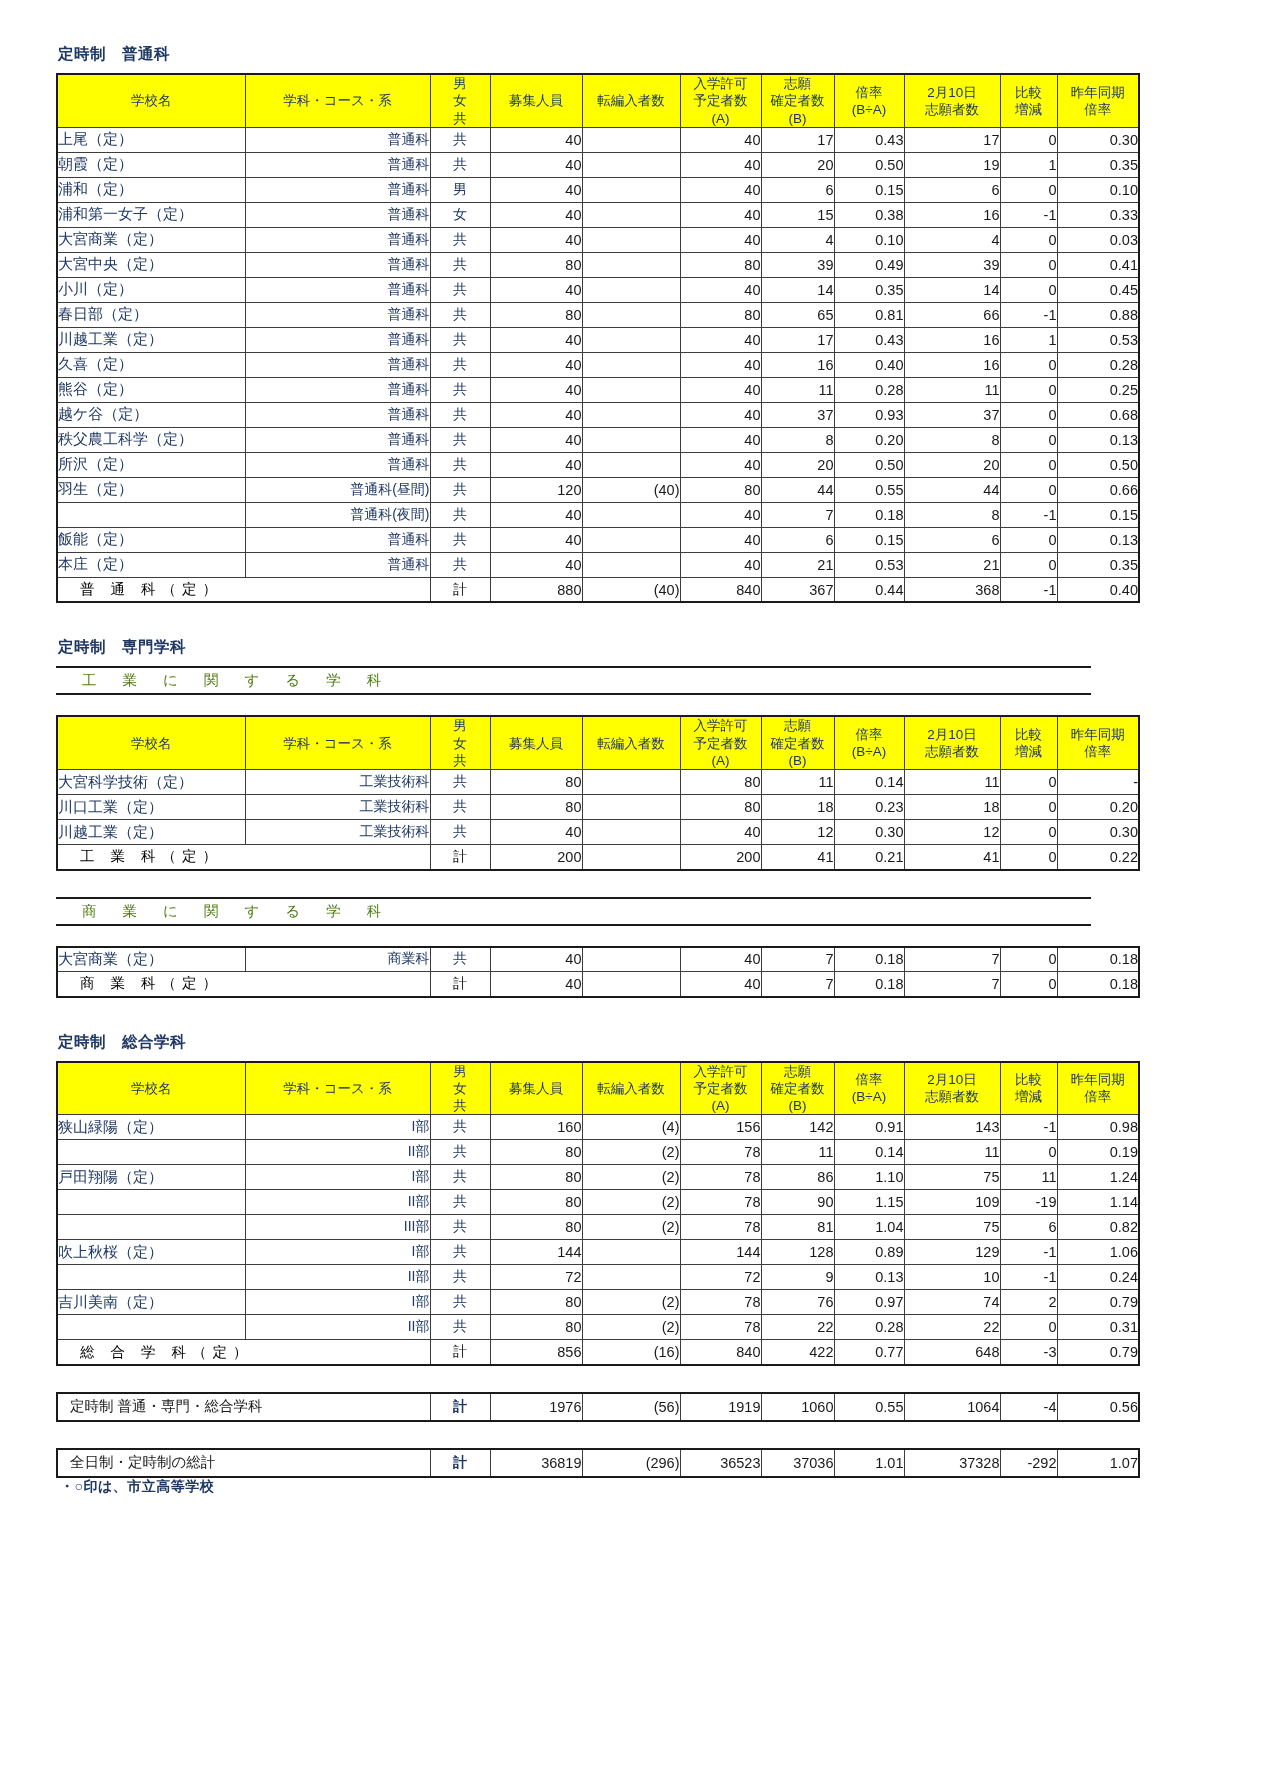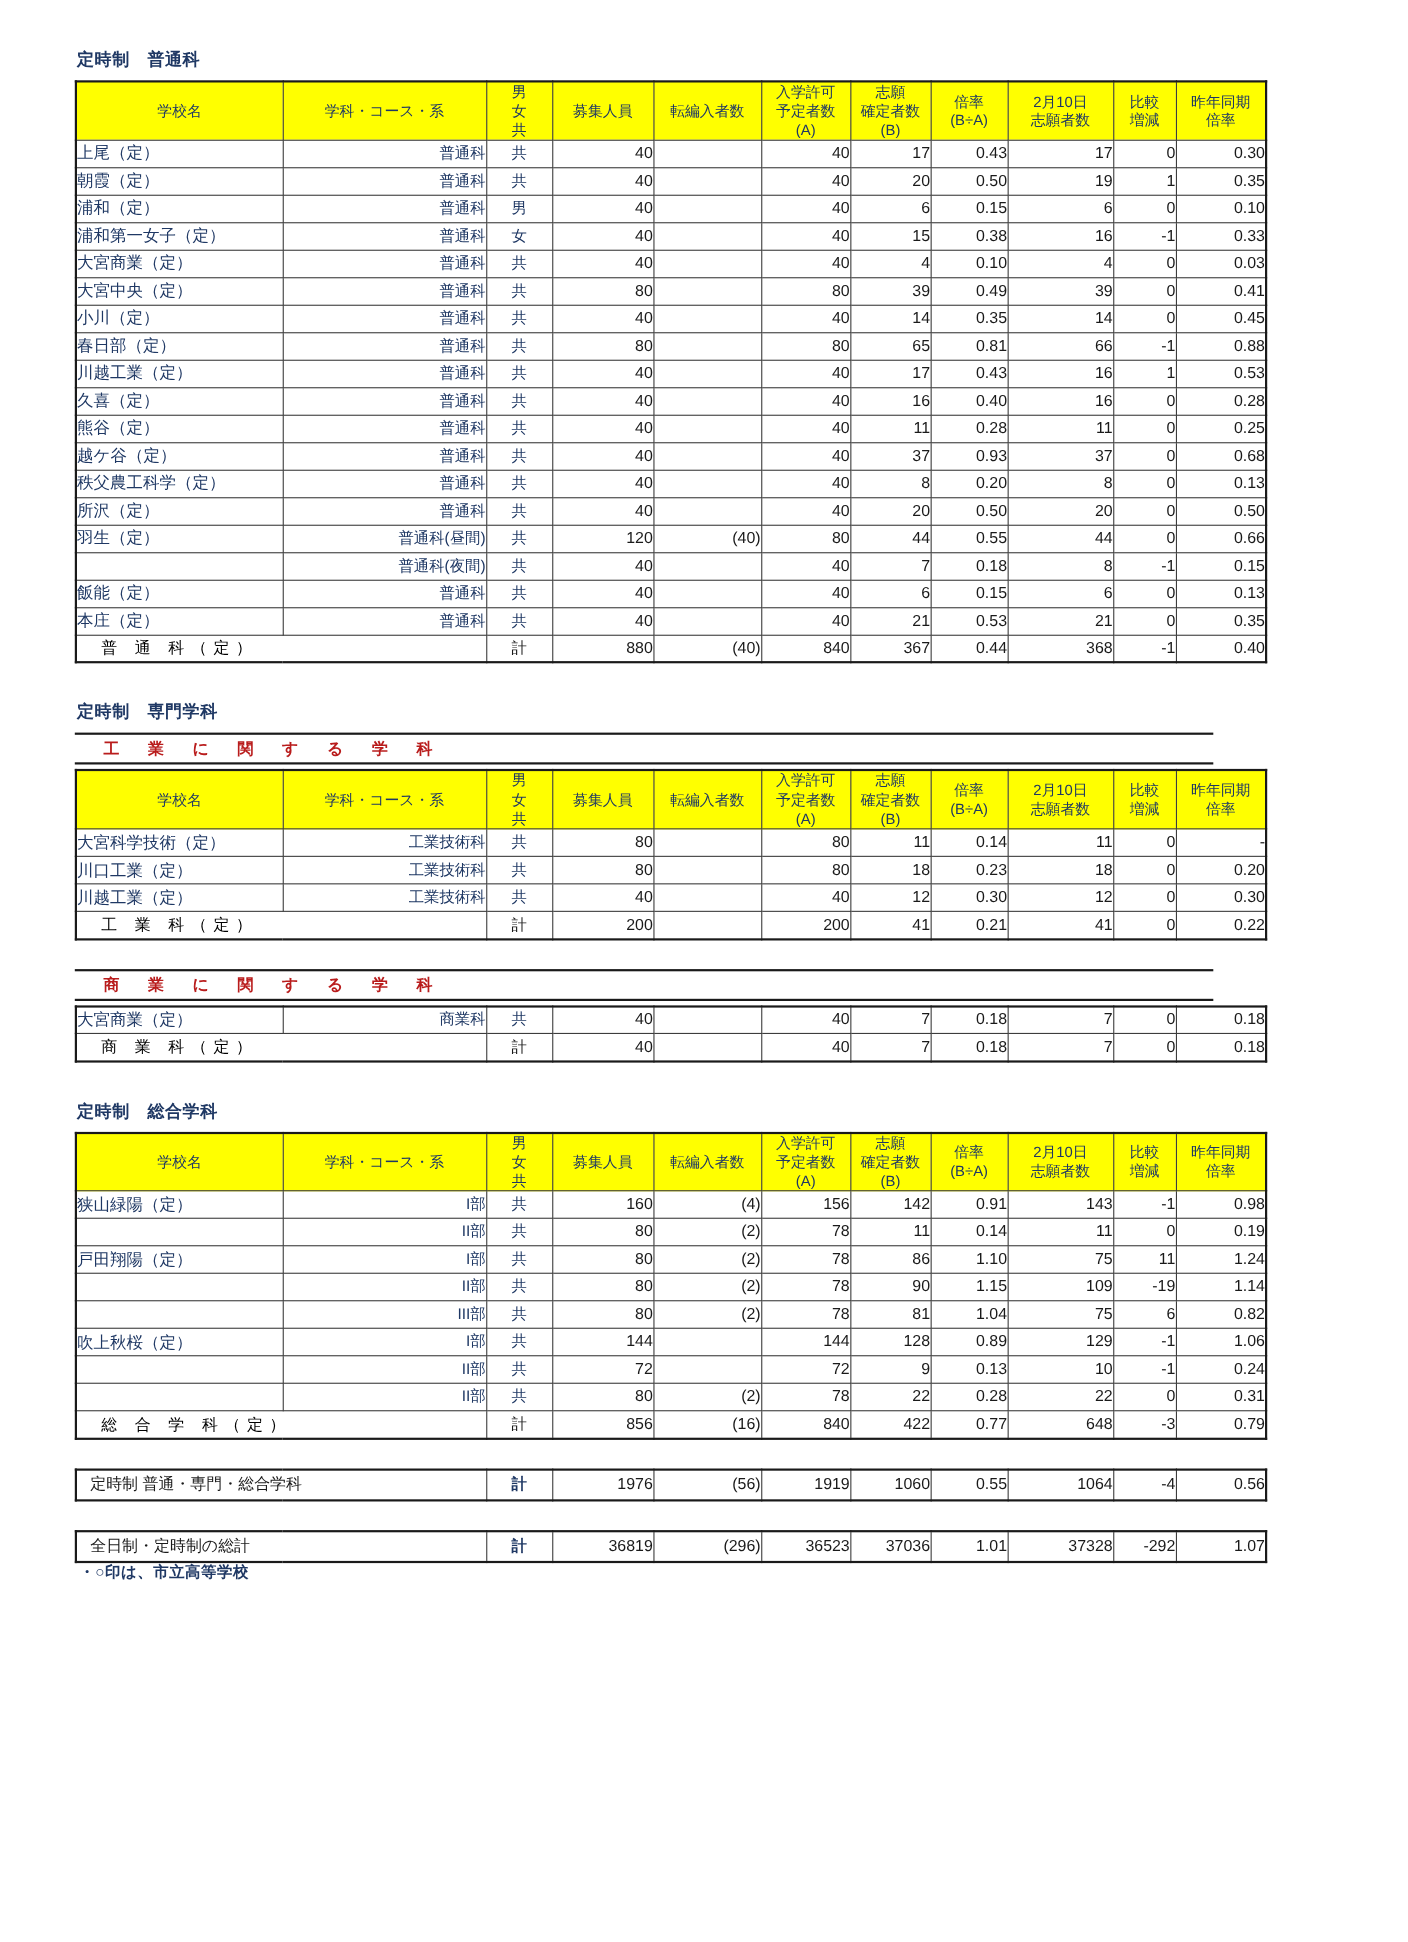--- a/index.html
+++ b/index.html
@@ -11,21 +11,21 @@
   body {
     width: 1280px;
     height: 1765px;
     font-family: "Liberation Sans", "DejaVu Sans", sans-serif;
     color: #1f3864;
     -webkit-font-smoothing: antialiased;
   }
   .page {
     position: relative;
     width: 1280px;
-    padding: 44px 0 0 16px;
+    padding: 44px 0 0 4px;
     box-sizing: border-box;
   }
   .wrap {
     width: 1035px;
     margin-left: 52px;
   }
 
   .section-title {
     font-size: 15.5px;
     font-weight: bold;
@@ -130,24 +130,24 @@
   }
 
   
   .subject-bar {
     width: 1035px;
     border-top: 2.5px solid #1a1a1a;
     border-bottom: 2.5px solid #1a1a1a;
     padding: 3px 0 3px 26px;
     box-sizing: border-box;
     font-size: 14.5px;
-    font-weight: bold;
-    color: #b91c1c;
+    font-weight: normal;
+    color: #4d7c0f;
     letter-spacing: 11px;
-    margin-bottom: 4px;
+    margin-bottom: 20px;
   }
 
   
   table.summary {
     border-collapse: collapse;
     width: 1035px;
     table-layout: fixed;
     font-size: 14px;
     border: 2.5px solid #1a1a1a;
   }
@@ -860,20 +860,33 @@
               <td class="num">72</td>
               <td class="num"></td>
               <td class="num">72</td>
               <td class="num">9</td>
               <td class="num">0.13</td>
               <td class="num">10</td>
               <td class="num">-1</td>
               <td class="num">0.24</td>
             </tr>
             <tr>
+              <td class="school">吉川美南（定）</td>
+              <td class="course">I部</td>
+              <td class="gender">共</td>
+              <td class="num">80</td>
+              <td class="num">(2)</td>
+              <td class="num">78</td>
+              <td class="num">76</td>
+              <td class="num">0.97</td>
+              <td class="num">74</td>
+              <td class="num">2</td>
+              <td class="num">0.79</td>
+            </tr>
+            <tr>
               <td class="school"></td>
               <td class="course">II部</td>
               <td class="gender">共</td>
               <td class="num">80</td>
               <td class="num">(2)</td>
               <td class="num">78</td>
               <td class="num">22</td>
               <td class="num">0.28</td>
               <td class="num">22</td>
               <td class="num">0</td>

